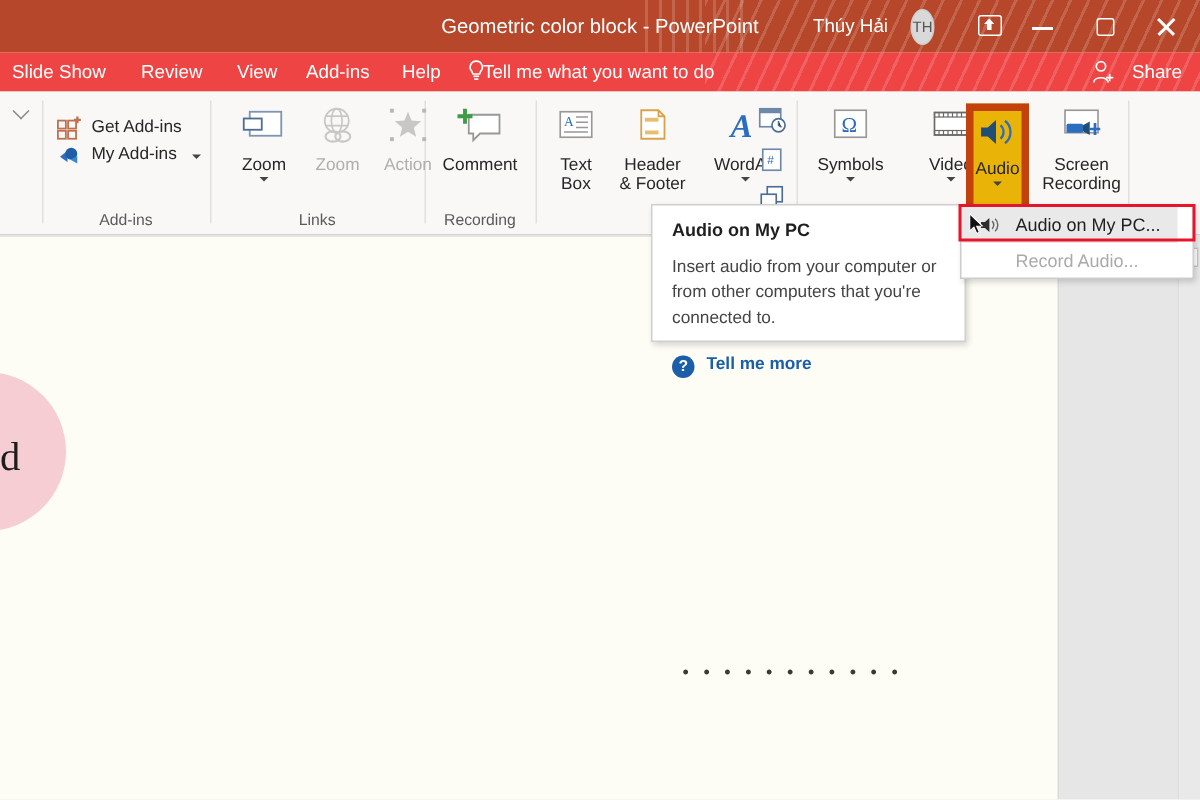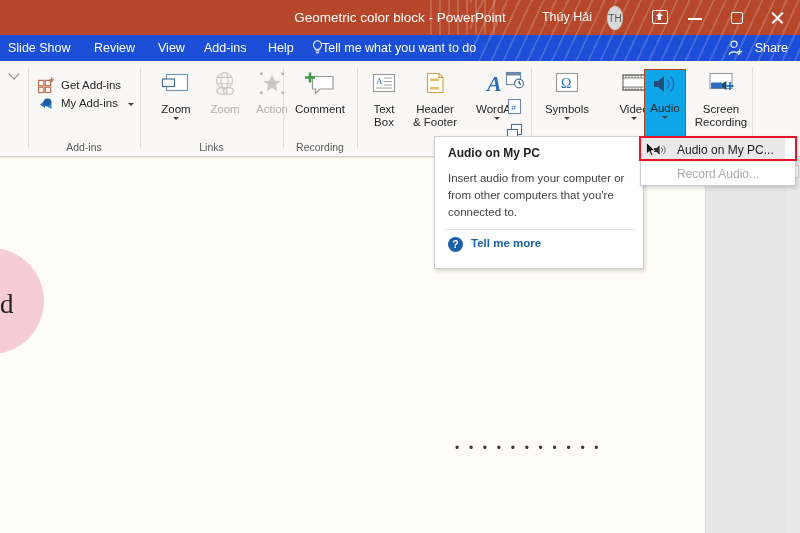--- a/index.html
+++ b/index.html
@@ -75,21 +75,21 @@
   }
   .win-close .g1, .win-close .g2 {
     position: absolute; left: 16px; top: 17px; width: 15px; height: 1.6px; background: #fff;
   }
   .win-close .g1 { transform: rotate(45deg); }
   .win-close .g2 { transform: rotate(-45deg); }
 
   
   .tabbar {
     position: absolute; left: 0; top: 35px; width: 800px; height: 26px;
-    background: #1d4ed8; overflow: hidden;
+    background: #ef4444; overflow: hidden;
   }
   .tabbar .deco {
     position: absolute; right: 0; top: -9px; width: 330px; height: 35px;
     opacity: .28;
     background: repeating-linear-gradient(115deg, rgba(255,255,255,.55) 0 2px, rgba(255,255,255,0) 2px 11px);
   }
   .tab {
     position: absolute; top: 0; height: 26px; line-height: 26px;
     color: #ffffff; font-size: 12.5px; white-space: nowrap;
   }
@@ -130,21 +130,21 @@
   .grp-label {
     position: absolute; bottom: 3px; font-size: 10.5px; color: #5a5a5a;
     text-align: center;
   }
   .rbtn {
     position: absolute; text-align: center;
     font-size: 11.5px; color: #262626; line-height: 13px;
   }
   .rbtn .ico { position: relative; margin: 0 auto 3px; }
   .rbtn.disabled { color: #b0aeac; }
-  .rbtn.active { background: #0ea5e9; border: 1px solid #c2410c; }
+  .rbtn.active { background: #eab308; border: 5px solid #c2410c; }
   .caret {
     display: block; margin: 1px auto 0; width: 0; height: 0;
     border-left: 3.5px solid transparent; border-right: 3.5px solid transparent;
     border-top: 3.5px solid #444;
   }
   .small-line-btn {
     position: absolute; text-align: left; font-size: 11.5px; color: #262626;
     white-space: nowrap;
   }
 
@@ -177,21 +177,21 @@
     position: absolute; right: 0; top: 0; width: 15px; height: 376px;
     background: #e9e9e9; border-left: 1px solid #dedede;
   }
   .scroll-thumb {
     position: absolute; right: 1px; top: 8px; width: 13px; height: 13px;
     background: #ffffff; border: 1px solid #c8c8c8;
   }
 
   
   .tooltip {
-    position: absolute; left: 434px; top: 136px; width: 210px; height: 133px;
+    position: absolute; left: 434px; top: 136px; width: 210px; height: 92px;
     background: #ffffff; border: 1px solid #cfcfcf;
     box-shadow: 1px 2px 4px rgba(0,0,0,.16);
     padding-left: 8px;
   }
   .tt-title {
     position: absolute; left: 13px; top: 9px;
     font-size: 12px; font-weight: bold; color: #1f1f1f;
   }
   .tt-body {
     position: absolute; left: 13px; top: 33px; width: 186px;

